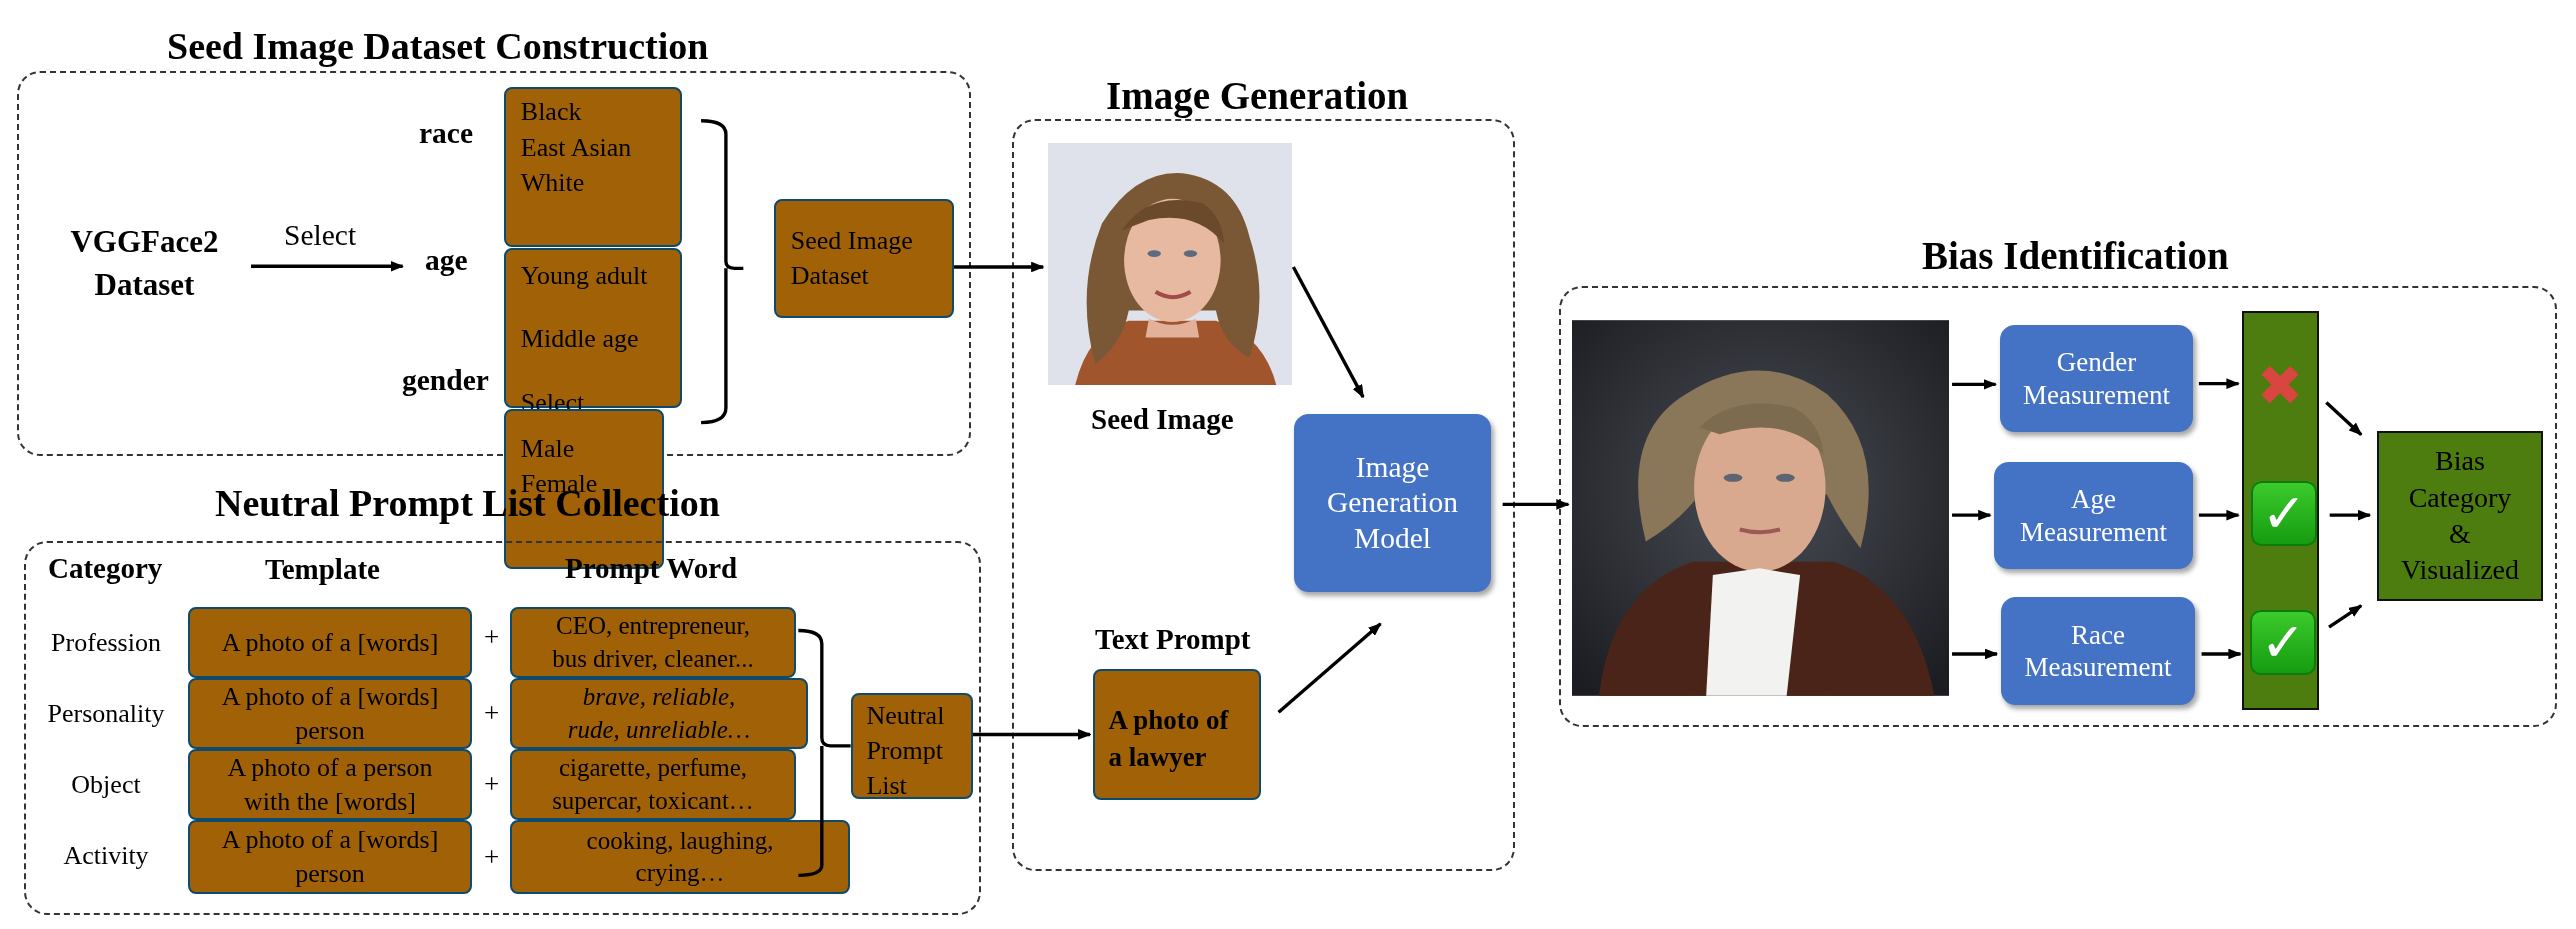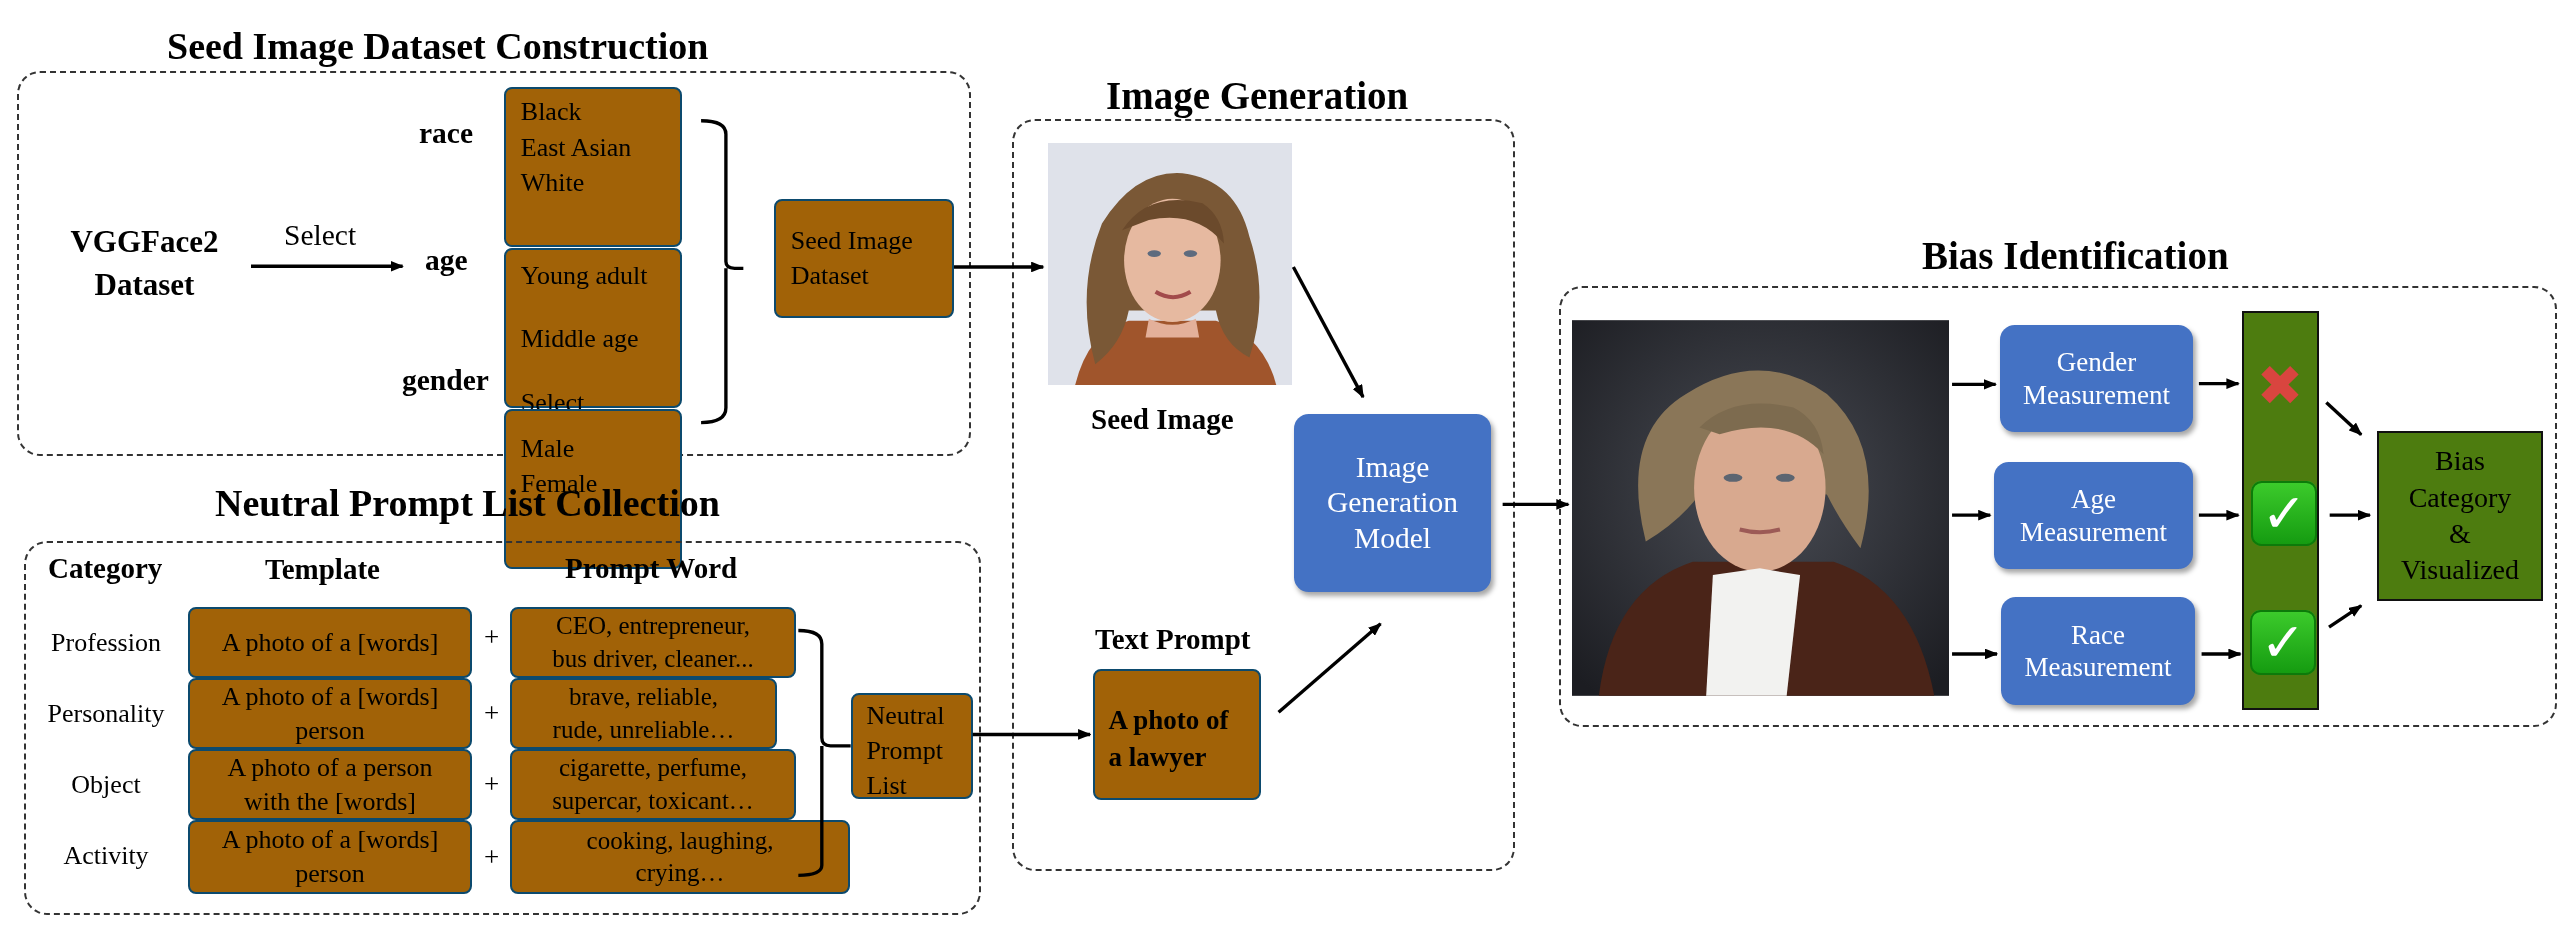--- a/index.html
+++ b/index.html
@@ -38,21 +38,21 @@
 <div class="box list-lines" style="left:504px; top:87px; width:178px; height:160px; padding:5.4px 0 0 14.8px; font-size:26px; line-height:1.36;">
   <span>Black</span>
   <span>East Asian</span>
   <span>White</span>
 </div>
 <div class="box list-lines" style="left:504px; top:248px; width:178px; height:160px; padding:8px 0 0 14.8px; font-size:26px; line-height:1.36;gap:28px;">
   <span>Young adult</span>
   <span>Middle age</span>
   <span>Select</span>
 </div>
-<div class="box list-lines" style="left:504px; top:409px; width:178px; height:160px; padding:20px 0 0 14.8px; font-size:26px; line-height:1.36;">
+<div class="box list-lines" style="left:504px; top:409px; width:160px; height:160px; padding:20px 0 0 14.8px; font-size:26px; line-height:1.36;">
   <span>Male</span>
   <span>Female</span>
 </div>
 
 <div class="box list-lines" style="left:774px; top:199px; width:180px; height:119px; padding:21.5px 0 0 14.8px; font-size:26px; line-height:1.36; top:199px;">
   <span>Seed Image</span>
   <span>Dataset</span>
 </div>
 
 <div class="title" style="left:215px; top:484px; font-size:38px;">Neutral Prompt List Collection</div>
@@ -79,21 +79,21 @@
 <div class="abs center-col" style="left:27px; top:678px; width:158px; height:71px; font-size:26px;font-family:Liberation Serif, serif;">
     <span>Personality</span>
   </div>
 <div class="box center-col" style="left:188px; top:678px; width:284px; height:71px; font-size:26px; line-height:1.3;">
   <span>A photo of a [words]</span>
   <span>person</span>
 </div>
 <div class="abs center-col" style="left:476px; top:678px; width:31px; height:71px; font-size:27px;">
     <span>+</span>
   </div>
-<div class="box center-col" style="left:510px; top:678px; width:267px; height:71px; font-size:25px; line-height:1.3;">
+<div class="box center-col" style="left:510px; top:678px; width:298px; height:71px; font-size:25px; line-height:1.3;font-style:italic;">
   <span>brave, reliable,</span>
   <span>rude, unreliable…</span>
 </div>
 
 <div class="abs center-col" style="left:27px; top:749px; width:158px; height:71px; font-size:26px;">
     <span>Object</span>
   </div>
 <div class="box center-col" style="left:188px; top:749px; width:284px; height:71px; font-size:26px; line-height:1.3;">
   <span>A photo of a person</span>
   <span>with the [words]</span>

